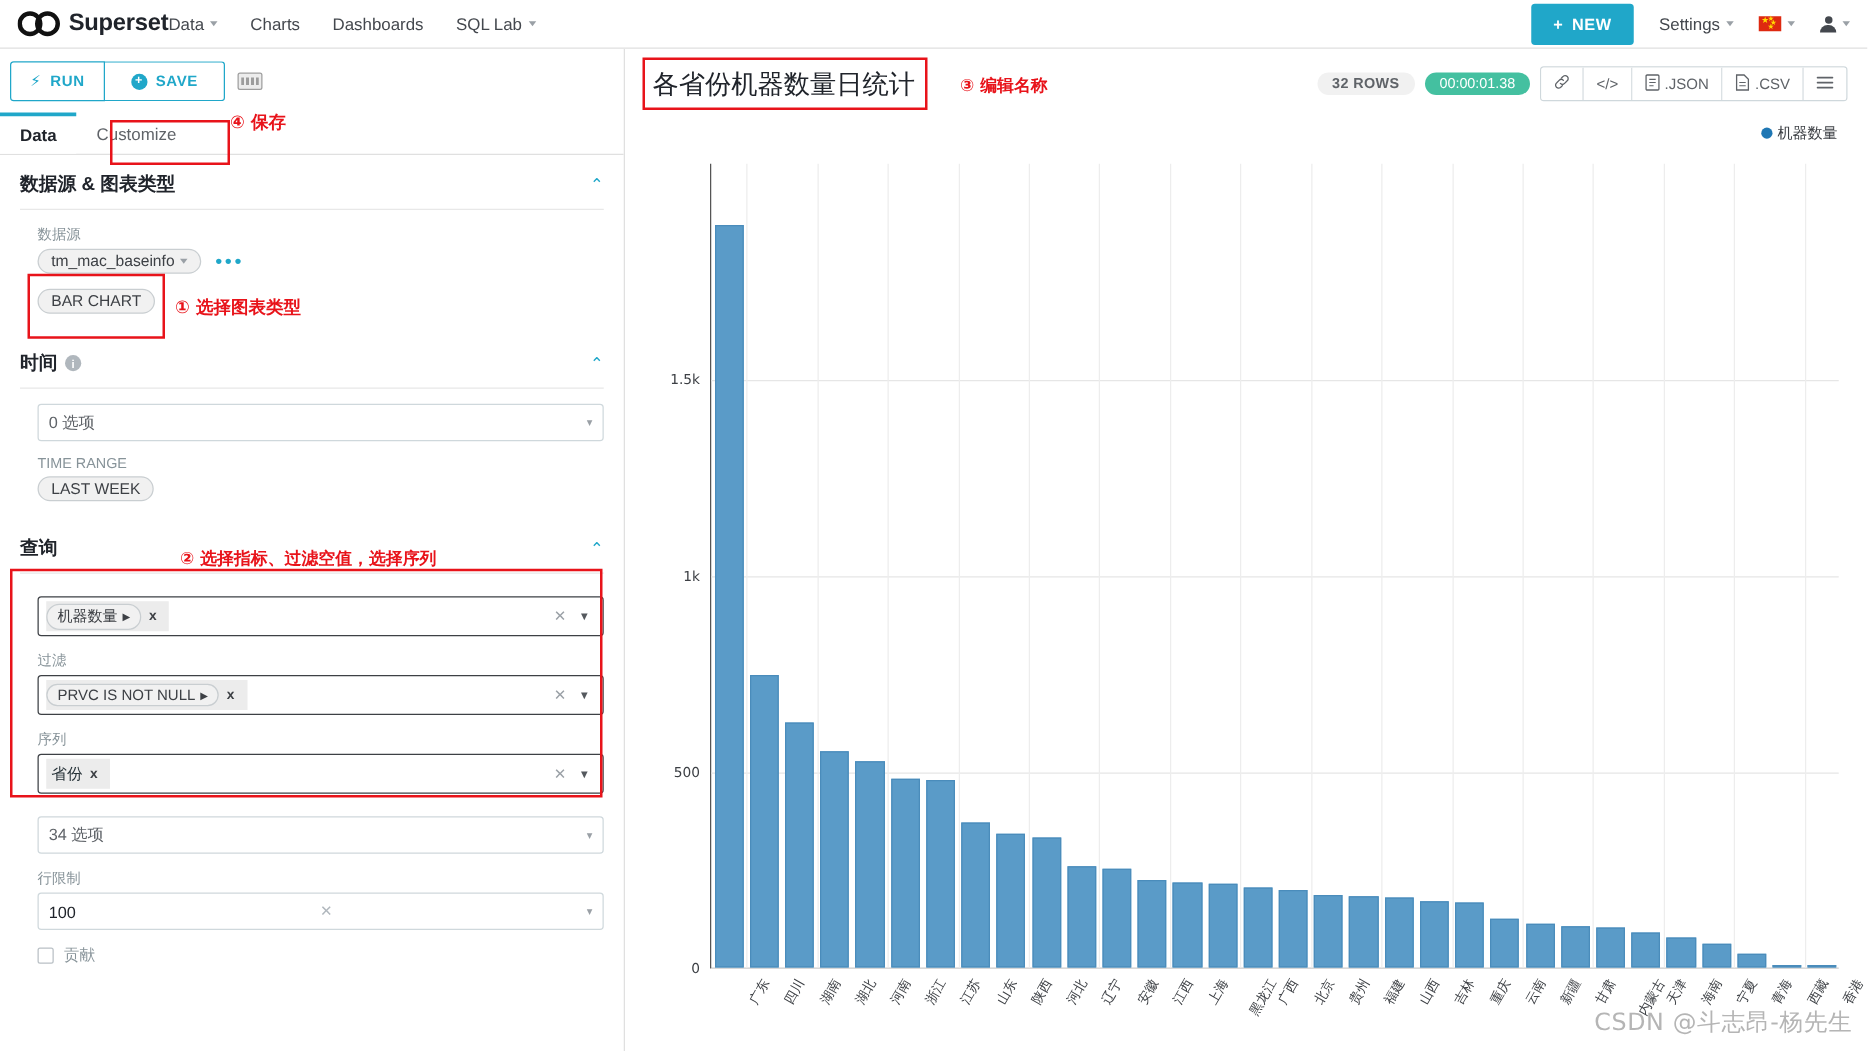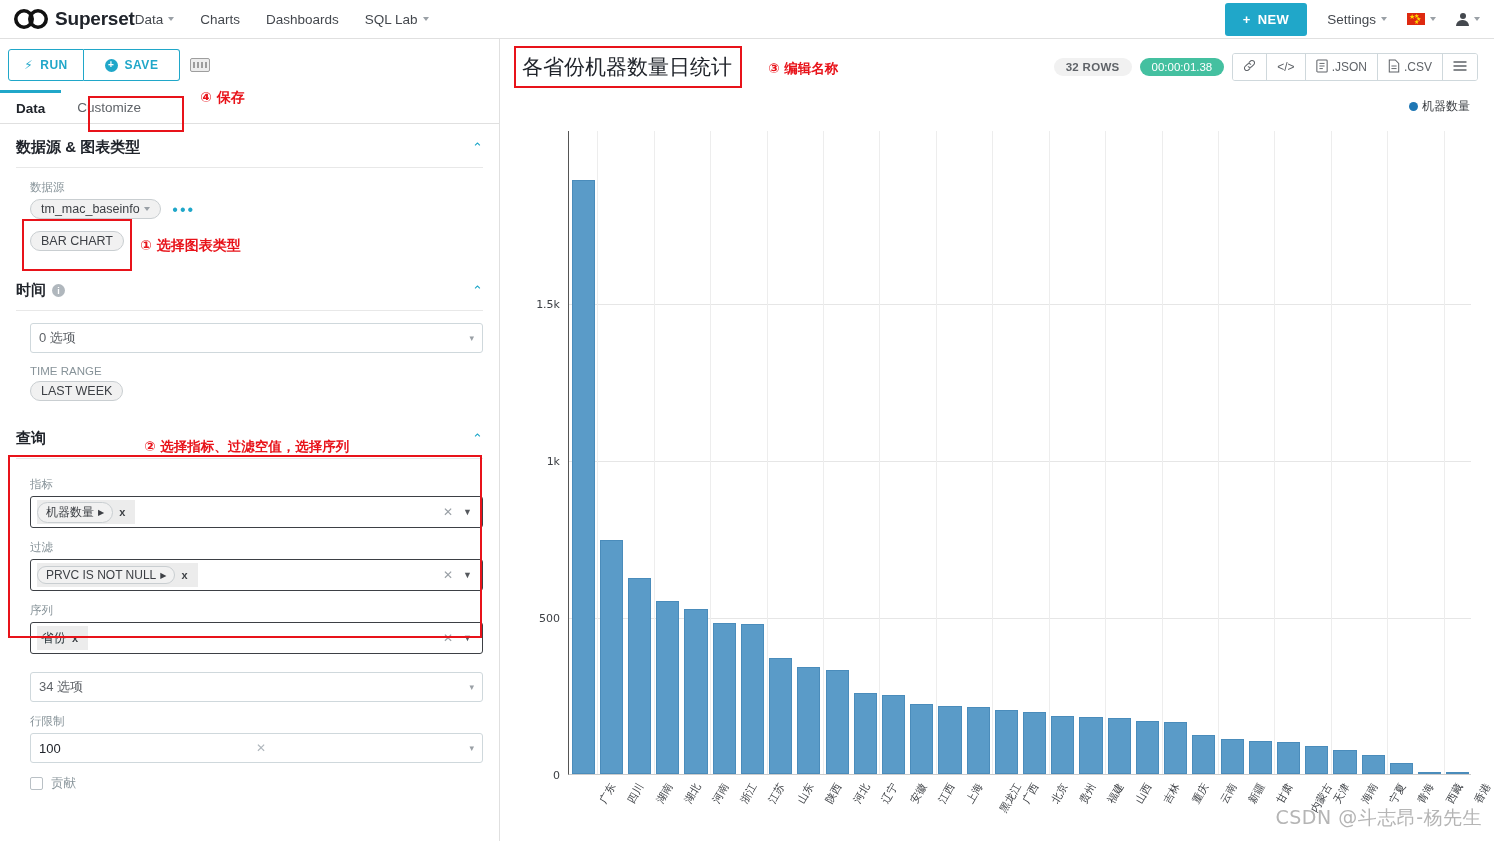--- a/index.html
+++ b/index.html
@@ -204,21 +204,21 @@
       <div class="act-btn act-run">
         <span>⚡</span>
         <span>RUN</span>
       </div>
       <div class="act-btn act-save">
         <span style="display:inline-flex;width:13px;height:13px;border-radius:50%;background:#20a7c9;color:#fff;font-size:10px;align-items:center;justify-content:center;line-height:1;">+</span>
         <span>SAVE</span>
       </div>
       <div class="kbd-ic"></div>
       <div class="red-box" style="left:88px; top:57px; width:96px; height:36px;"></div>
-      <div class="anno" style="left:200px; top:50px;">④ 保存</div>
+      <div class="anno" style="left:184px; top:50px;">④ 保存</div>
     </div>
 
     <div id="tabs">
       <div class="tab active">
         <span>Data</span>
       </div>
       <div class="tab">
         <span>Customize</span>
       </div>
     </div>
@@ -270,21 +270,20 @@
       </div>
 
       <div class="section" style="padding-top:22px; position:relative;">
         <div class="section-head">
           <div class="section-title">查询</div>
           <div class="chev">⌃</div>
         </div>
         <div class="anno" style="left:144px; top:31px; font-size:13.5px;">② 选择指标、过滤空值，选择序列</div>
 
         <div class="ctl" style="padding-top:14px;">
-          <div class="ctl-label">指标</div>
           <div class="sel-tok">
             <span class="tok">
               <span class="inner">
                 <span>机器数量</span>
                 <span style="font-size:8px;">▶</span>
               </span>
               <span class="xk">x</span>
             </span>
             <span class="tok-right">
               <span class="x">✕</span>

